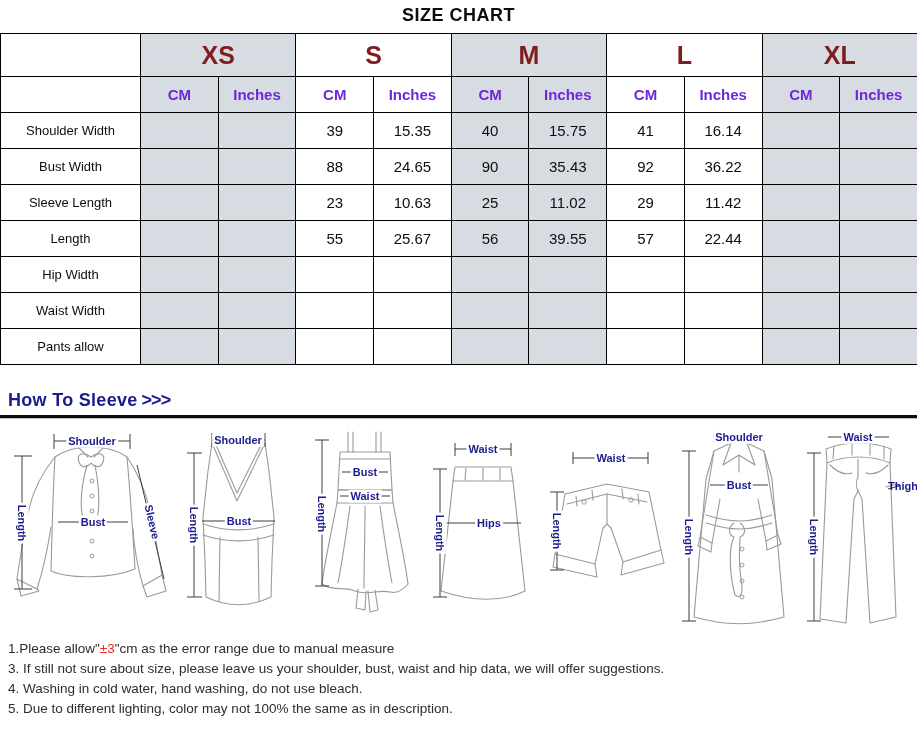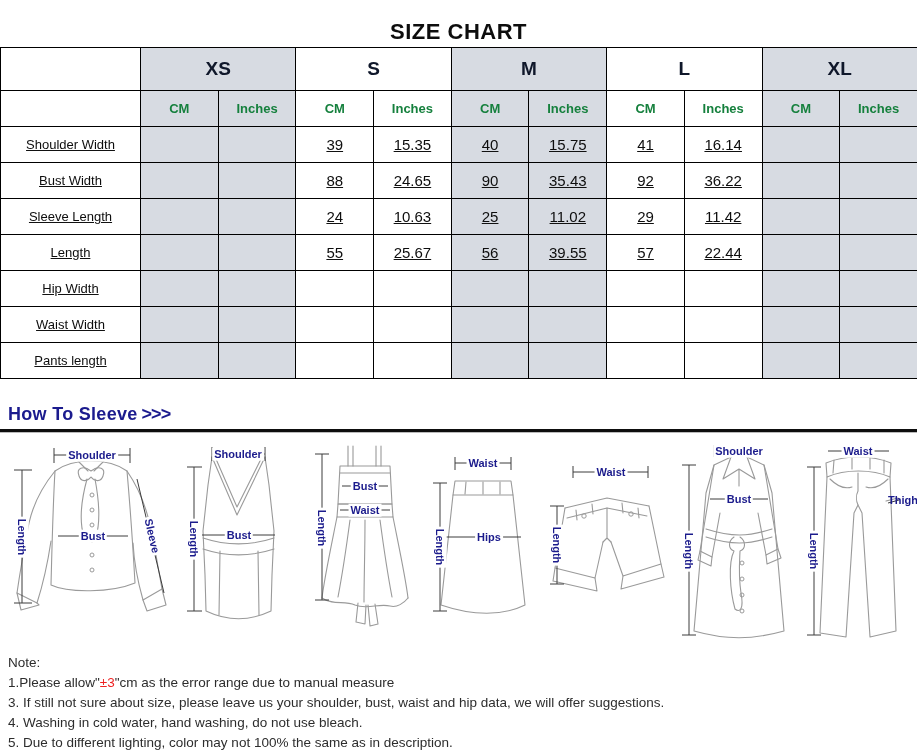--- a/index.html
+++ b/index.html
@@ -3,39 +3,39 @@
 <meta charset="utf-8">
 <style>
   * { box-sizing: border-box; margin: 0; padding: 0; }
   html, body { background: #ffffff; }
   body {
     width: 917px; height: 750px;
     font-family: "Liberation Sans", sans-serif;
     color: #111; overflow: hidden; position: relative;
   }
   .title {
-    margin-top: 19px; text-align: center;
-    font-size: 22px; font-weight: bold; color: #0d0d0d;
+    margin-top: 5px; text-align: center;
+    font-size: 18px; font-weight: bold; color: #0d0d0d;
     letter-spacing: 0.5px; height: 26px;
   }
   table.size-table {
     width: 917px; table-layout: fixed; border-collapse: collapse;
     margin-top: 2px;
   }
   table.size-table col.lblcol { width: 140px; }
   table.size-table col.datacol { width: 77.7px; }
   table.size-table th, table.size-table td {
     border: 1px solid #000; text-align: center; vertical-align: middle;
     background: #fff; overflow: hidden;
   }
   tr.size-row { height: 43px; }
-  tr.size-row th.size-h { font-size: 19px; font-weight: bold; color: #0f172a; margin-left: 27px; }
+  tr.size-row th.size-h { font-size: 25px; font-weight: bold; color: #7f1d1d; margin-left: 27px; }
   tr.unit-row { height: 36px; }
-  tr.unit-row th { font-size: 13px; font-weight: bold; color: #15803d; }
-  tbody tr { height: 36px; text-decoration: underline; }
+  tr.unit-row th { font-size: 15px; font-weight: bold; color: #6d28d9; }
+  tbody tr { height: 36px; }
   td.rowlabel { font-size: 13px; color: #0d0d0d; }
   td.val { font-size: 15px; color: #0d0d0d; }
   .shade { background: #d7dbe2 !important; }
 
   .measure-heading {
     margin: 25px 0 0 8px; font-size: 18px; font-weight: bold;
     color: #1b1b8e; letter-spacing: 0.3px; height: 22px;
   }
   .measure-heading .arrows { letter-spacing: -1px; margin-left: 4px; }
   .divider {
@@ -128,21 +128,21 @@
         <td class="val shade">35.43</td>
         <td class="val">92</td>
         <td class="val">36.22</td>
         <td class="val shade"></td>
         <td class="val shade"></td>
       </tr>
       <tr>
         <td class="rowlabel">Sleeve Length</td>
         <td class="val shade"></td>
         <td class="val shade"></td>
-        <td class="val">24</td>
+        <td class="val">23</td>
         <td class="val">10.63</td>
         <td class="val shade">25</td>
         <td class="val shade">11.02</td>
         <td class="val">29</td>
         <td class="val">11.42</td>
         <td class="val shade"></td>
         <td class="val shade"></td>
       </tr>
       <tr>
         <td class="rowlabel">Length</td>
@@ -177,21 +177,21 @@
         <td class="val"></td>
         <td class="val"></td>
         <td class="val shade"></td>
         <td class="val shade"></td>
         <td class="val"></td>
         <td class="val"></td>
         <td class="val shade"></td>
         <td class="val shade"></td>
       </tr>
       <tr>
-        <td class="rowlabel">Pants length</td>
+        <td class="rowlabel">Pants allow</td>
         <td class="val shade"></td>
         <td class="val shade"></td>
         <td class="val"></td>
         <td class="val"></td>
         <td class="val shade"></td>
         <td class="val shade"></td>
         <td class="val"></td>
         <td class="val"></td>
         <td class="val shade"></td>
         <td class="val shade"></td>
@@ -402,18 +402,17 @@
       <line class="g-arrow" x1="88" y1="60" x2="99" y2="57"></line>
       <path class="g-head" d="M88,60 l8,0 l-2,-5 z"></path>
     </svg>
     <span class="glabel" style="left:58px; top:8px;">Waist</span>
     <span class="glabel v" style="left:14px; top:108px;">Length</span>
     <span class="glabel" style="left:103px; top:57px; background:transparent;">Thigh</span>
   </div>
 </div>
 
 <div class="notes">
-  <div>Note:</div>
   <div><span>1.Please allow"</span><span class="red">±3</span><span>"cm as the error range due to manual measure</span></div>
   <div>3. If still not sure about size, please leave us your shoulder, bust, waist and hip data, we will offer suggestions.</div>
   <div>4. Washing in cold water, hand washing, do not use bleach.</div>
   <div>5. Due to different lighting, color may not 100% the same as in description.</div>
 </div>
 
 </body></html>

